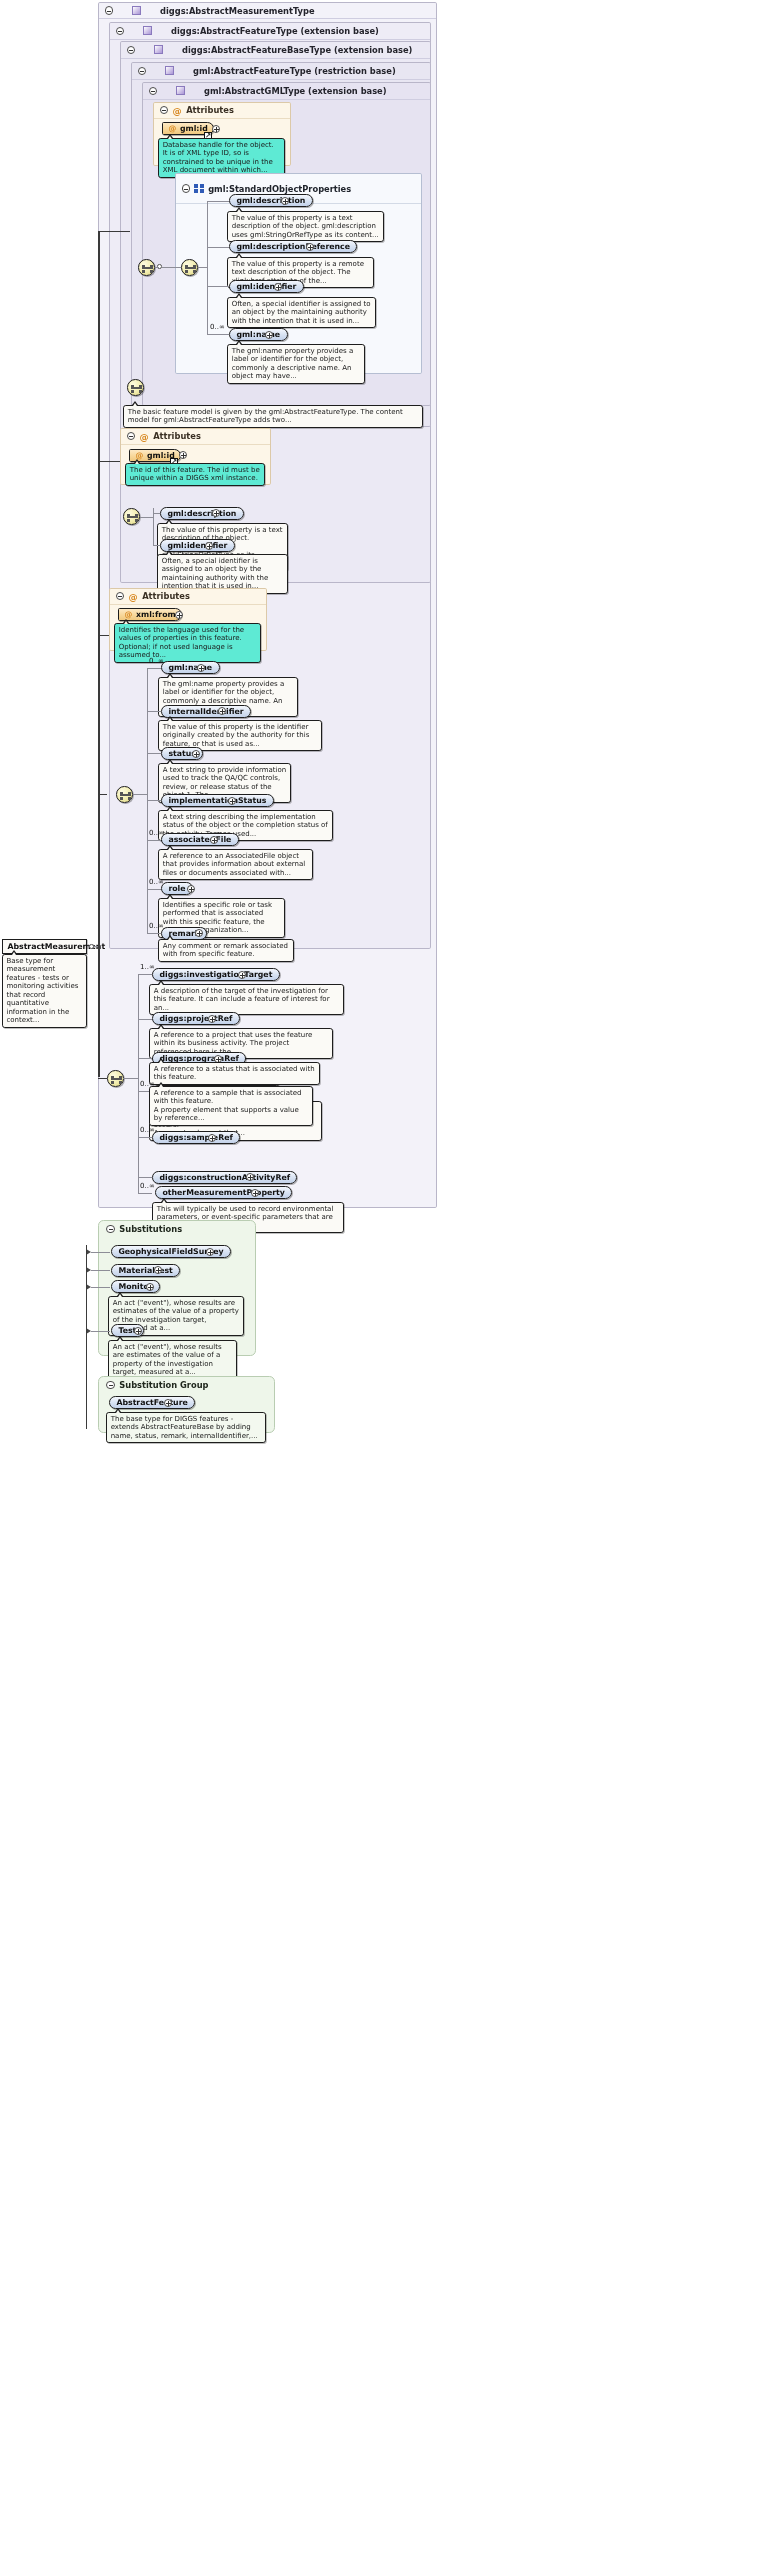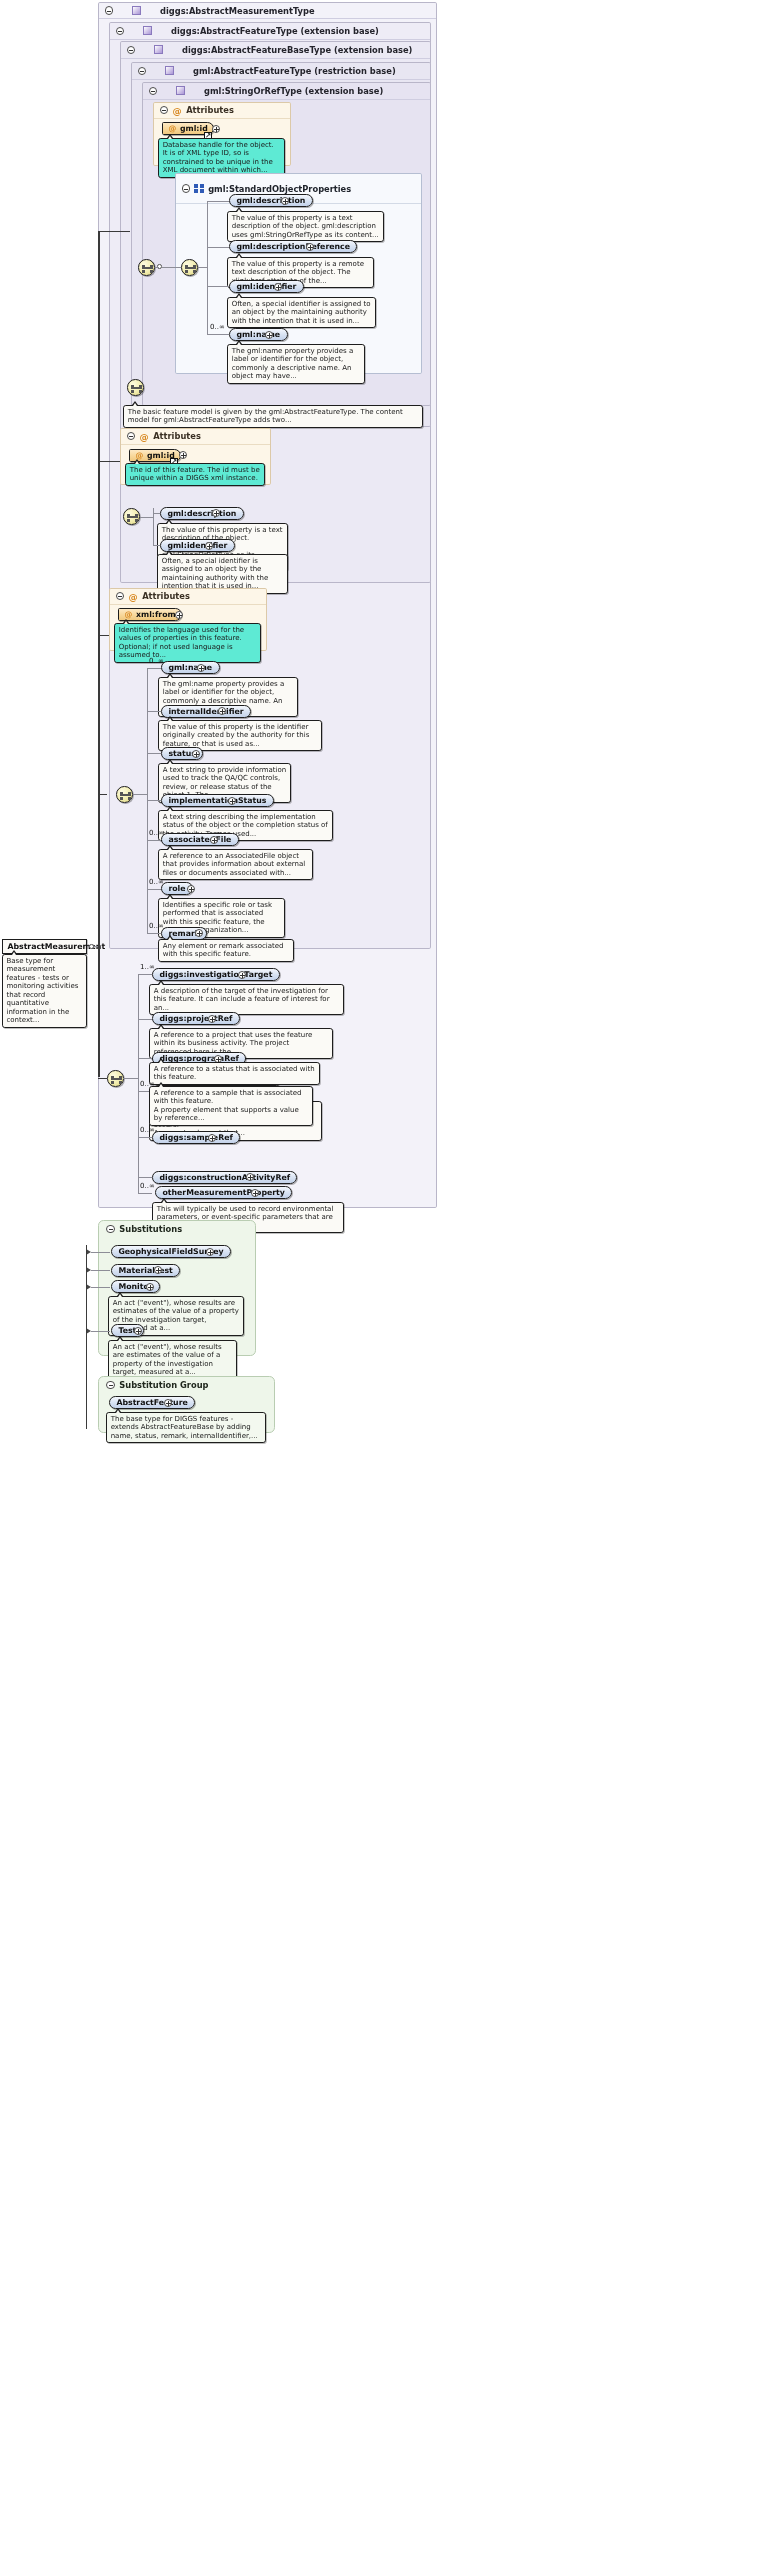--- a/index.html
+++ b/index.html
@@ -314,21 +314,21 @@
       <span class="ctl"></span>
       <span class="tyicon"></span>
       <span>gml:AbstractFeatureType (restriction base)</span>
     </div>
   </div>
 
   <div class="frame lvl4" style="left:142px; top:82px; width:289px; height:324px;">
     <div class="frame-hd">
       <span class="ctl"></span>
       <span class="tyicon"></span>
-      <span>gml:StringOrRefType (extension base)</span>
+      <span>gml:AbstractGMLType (extension base)</span>
     </div>
   </div>
 
   <div class="attrbox" style="left:153px; top:102px; width:138px; height:64px;">
     <div class="frame-hd">
       <span class="ctl"></span>
       <span class="aticon">@</span>
       <span>Attributes</span>
     </div>
   </div>
@@ -520,21 +520,21 @@
   </div>
   <div class="plusctl" style="left:187px; top:885px;"></div>
   <div class="anno" style="left:158px; top:898px; width:127px;">Identifies a specific role or task performed that is associated with this specific feature, the person or organization...</div>
 
   <div class="hline" style="left:147px; top:933px; width:14px;"></div>
   <div class="card" style="left:149px; top:922px;">0..∞</div>
   <div class="pill" style="left:161px; top:927px;">
     <span>remark</span>
   </div>
   <div class="plusctl" style="left:195px; top:929px;"></div>
-  <div class="anno" style="left:158px; top:939px; width:136px;">Any element or remark associated with this specific feature.</div>
+  <div class="anno" style="left:158px; top:939px; width:136px;">Any comment or remark associated with from specific feature.</div>
 
   <div class="compositor" style="left:107px; top:1070px;">
     <div class="bar"></div>
       <div class="b1"></div>
       <div class="b2"></div>
       <div class="b3"></div>
       <div class="b4"></div>
   </div>
   <div class="hline" style="left:123px; top:1078px; width:14.7px;"></div>
   <div class="vline" style="left:138px; top:974px; height:203px;"></div>

